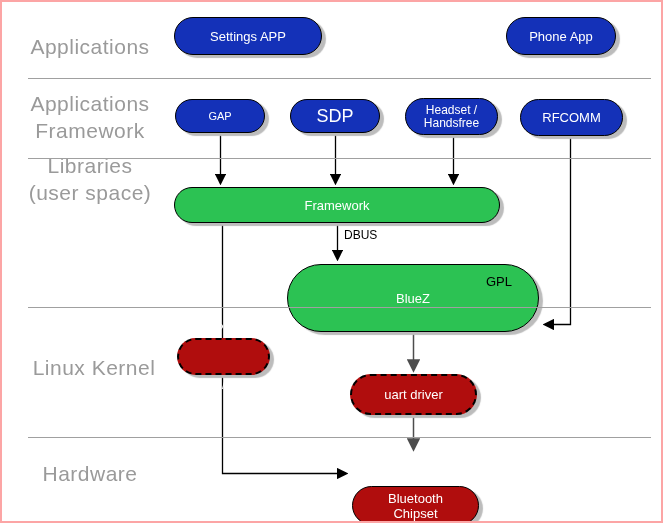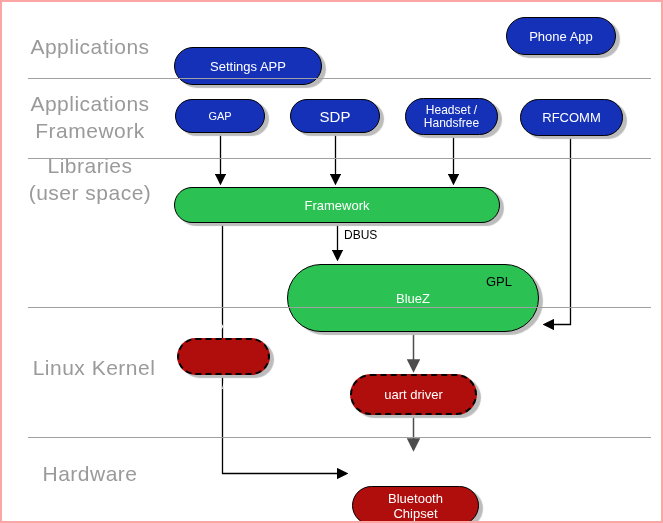--- a/index.html
+++ b/index.html
@@ -31,24 +31,24 @@
     border-radius:999px;border:1.5px solid #000;
     display:flex;flex-direction:column;align-items:center;justify-content:center;
     color:#fff;text-align:center;
     box-shadow:4px 3px 1px var(--shadow-gray);
   }
   .blue{background:var(--app-blue);}
   .green{background:var(--lib-green);}
   .red{background:var(--kernel-red);}
   .dashed{border:2px dashed #000;}
 
-  .p-settings{left:172px;top:15px;width:148px;height:38px;font-size:13px;margin-top:30px;}
+  .p-settings{left:172px;top:15px;width:148px;height:38px;font-size:13px;}
   .p-phone{left:504px;top:15px;width:110px;height:38px;font-size:13px;}
   .p-gap{left:173px;top:97px;width:90px;height:34px;font-size:11px;}
-  .p-sdp{left:288px;top:97px;width:90px;height:34px;font-size:15px;}
+  .p-sdp{left:288px;top:97px;width:90px;height:34px;font-size:18px;}
   .p-headset{left:403px;top:96px;width:93px;height:37px;font-size:12px;line-height:13px;}
   .p-headset .sub{font-size:12px;}
   .p-rfcomm{left:518px;top:97px;width:103px;height:37px;font-size:13px;}
   .p-framework{left:172px;top:185px;width:326px;height:36px;font-size:13px;}
   .p-bluez{left:285px;top:262px;width:252px;height:68px;font-size:13px;}
   .p-btpower{left:175px;top:336px;width:93px;height:37px;font-size:11px;line-height:13px;gap:44px;}
   .p-uart{left:348px;top:372px;width:127px;height:41px;font-size:13px;}
   .p-chipset{left:350px;top:452px;width:127px;height:39px;font-size:13px;line-height:15px;margin-top:32px;}
 
   .gpl-tag{position:absolute;right:26px;top:9px;color:#000;font-size:13px;}

